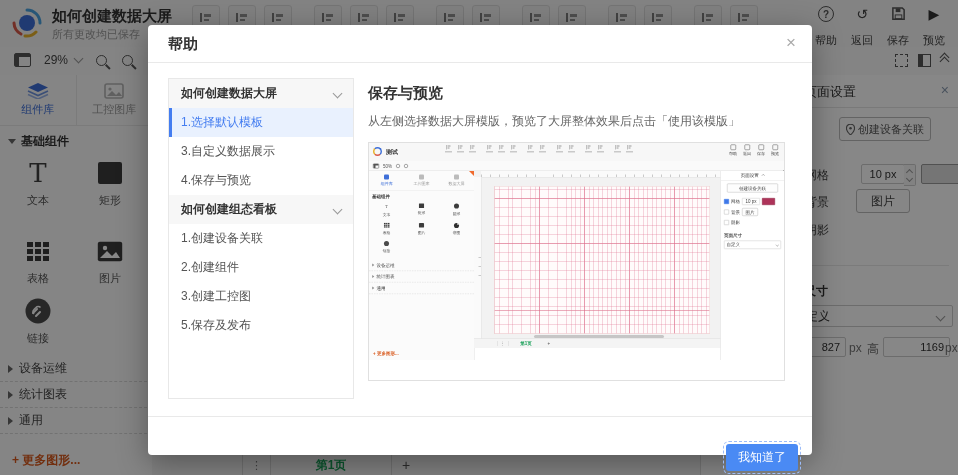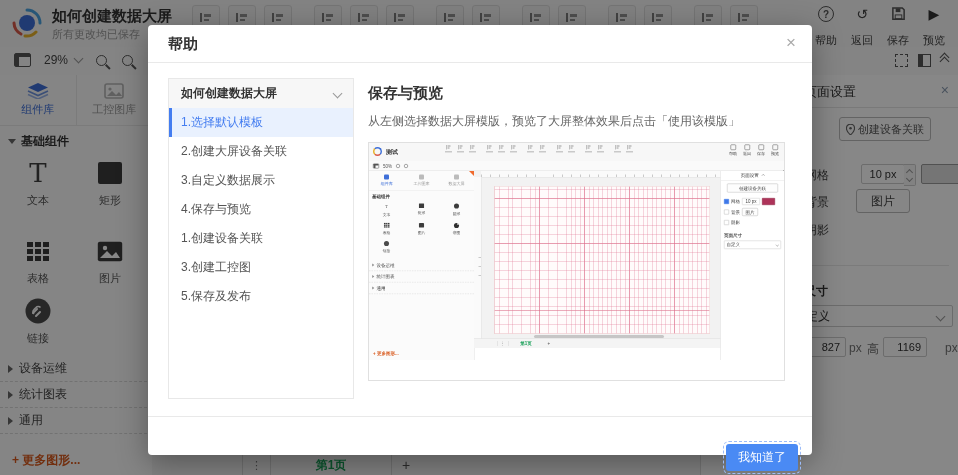--- a/index.html
+++ b/index.html
@@ -375,51 +375,55 @@
     <span class="rplab" style="top:147px">阴影</span>
     <div class="rpdiv"></div>
     <div class="rpsize">页面尺寸</div>
     <div class="rpselect">
       <span>自定义</span>
       <span class="chev"></span>
     </div>
     <input class="rpinput" style="left: 55px; top: 262px; width: 90px; text-align: right; padding-right: 5px;" readonly="" value="827">
     <span class="szlab" style="left:148px;top:266px">px</span>
     <span class="szlab" style="left:166px;top:266px">高</span>
-    <input class="rpinput" style="left: 182px; top: 262px; width: 44px; text-align: right; padding-right: 5px;" readonly="" value="1169">
+    <input class="rpinput" style="left: 182px; top: 262px; width: 67px; text-align: right; padding-right: 5px;" readonly="" value="1169">
     <span class="szlab" style="left:244px;top:266px">px</span>
   </div>
 
   <div class="overlay"></div>
 
   <div class="modal">
     <div class="mhead">
       <span class="mtitle">帮助</span>
       <span class="mclose">×</span>
     </div>
 
     <div class="mnav">
       <div class="nrow group">
           <span>如何创建数据大屏</span>
           <span class="chev"></span>
         </div>
       <div class="nrow active">
           <span>1.选择默认模板</span>
         </div>
       <div class="nrow">
-          <span>2.创建大屏设备关联</span>
-        </div>
-      <div class="nrow">
           <span>3.自定义数据展示</span>
         </div>
       <div class="nrow">
           <span>4.保存与预览</span>
         </div>
+      <div class="nrow group">
+          <span>如何创建组态看板</span>
+          <span class="chev"></span>
+        </div>
       <div class="nrow">
           <span>1.创建设备关联</span>
+        </div>
+      <div class="nrow">
+          <span>2.创建组件</span>
         </div>
       <div class="nrow">
           <span>3.创建工控图</span>
         </div>
       <div class="nrow">
           <span>5.保存及发布</span>
         </div>
     </div>
 
     <div class="mcontent">

